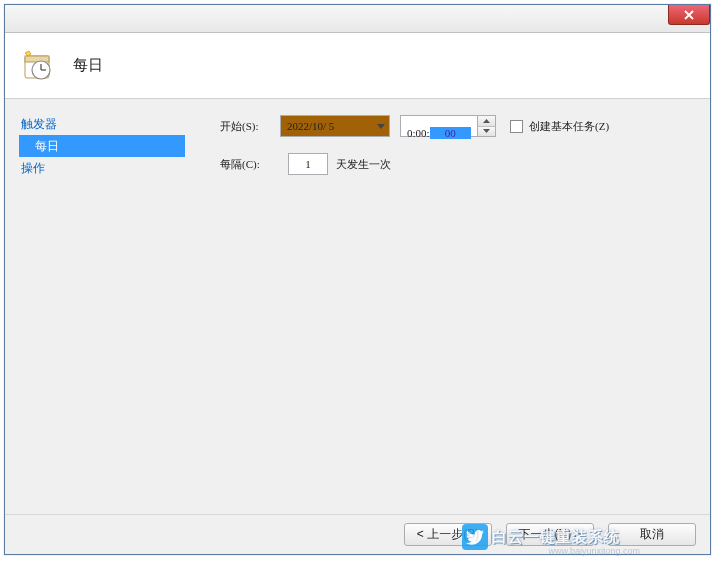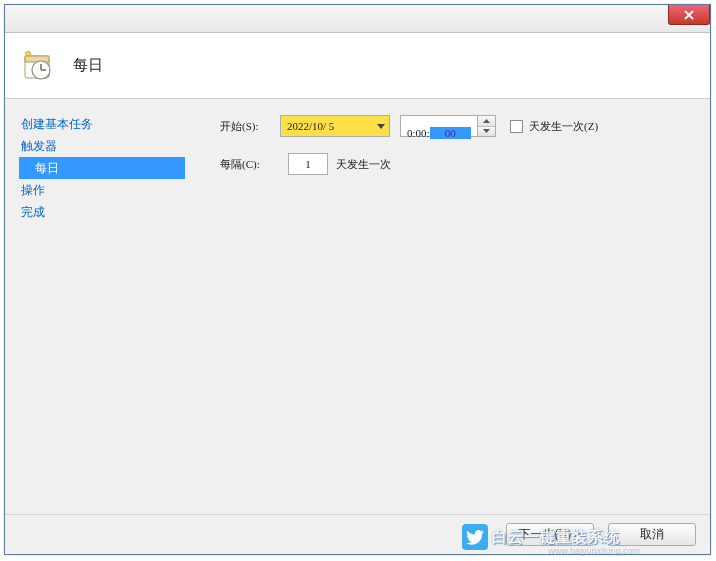--- a/index.html
+++ b/index.html
@@ -101,21 +101,21 @@
   color: #222;
   font-family: Liberation Serif, serif;
 }
 .row-label {
   width: 60px;
 }
 .date-picker {
   display: inline-flex;
   align-items: center;
   border: 1px solid #abadb3;
-  background: #fde047;
+  background: #a16207;
   height: 22px;
   padding: 0 4px 0 6px;
   margin-right: 10px;
   width: 110px;
   justify-content: space-between;
 }
 .date-picker .dropdown-arrow { margin-left: 6px; }
 .time-picker {
   display: inline-flex;
   align-items: center;
@@ -250,25 +250,23 @@
         <line x1="18" y1="20" x2="18" y2="14" stroke="#555" stroke-width="1.3"></line>
         <line x1="18" y1="20" x2="23" y2="20" stroke="#555" stroke-width="1.3"></line>
         <path d="M2 3 L6 1 L8 4 L5 6 Z" fill="#ffd84d" stroke="#c9a020" stroke-width="0.8"></path>
       </svg>
     </div>
     <div class="header-title">每日</div>
   </div>
 
   <div class="body">
     <div class="sidebar">
-      <div class="sidebar-item">创建基本任务</div>
       <div class="sidebar-item">触发器</div>
       <div class="sidebar-item sub selected">每日</div>
       <div class="sidebar-item">操作</div>
-      <div class="sidebar-item">完成</div>
     </div>
 
     <div class="content">
       <div class="row">
         <span class="row-label">开始(S):</span>
 
         <div class="date-picker">
           <span>2022/10/ 5</span>
           <svg class="dropdown-arrow" width="8" height="5" viewBox="0 0 8 5">
             <path d="M0 0 L8 0 L4 5 Z" fill="#444"></path>
@@ -288,38 +286,39 @@
             </div>
             <div class="spinner-btn">
               <svg width="7" height="4" viewBox="0 0 7 4">
                   <path d="M0 0 L7 0 L3.5 4 Z" fill="#555"></path>
                 </svg>
             </div>
           </div>
         </div>
 
         <div class="checkbox"></div>
-        <span>天发生一次(Z)</span>
+        <span>创建基本任务(Z)</span>
       </div>
 
       <div class="row">
         <span class="row-label">每隔(C):</span>
         <div class="num-input">1</div>
         <span>天发生一次</span>
       </div>
     </div>
   </div>
 
   <div class="footer">
     <div class="watermark">
       <div class="watermark-bird">
         <svg width="18" height="15" viewBox="0 0 24 20">
             <path d="M24 2.3c-.9.4-1.8.7-2.8.8 1-.6 1.8-1.6 2.2-2.7-1 .6-2 1-3.1 1.2C19.4.6 18.1 0 16.7 0c-2.7 0-4.9 2.2-4.9 4.9 0 .4 0 .8.1 1.1C7.7 5.8 4.1 3.8 1.7.9c-.4.7-.7 1.6-.7 2.5 0 1.7.9 3.2 2.2 4.1-.8 0-1.6-.2-2.2-.6v.1c0 2.4 1.7 4.4 3.9 4.8-.4.1-.8.2-1.3.2-.3 0-.6 0-.9-.1.6 2 2.4 3.4 4.6 3.4-1.7 1.3-3.8 2.1-6.1 2.1-.4 0-.8 0-1.2-.1 2.2 1.4 4.8 2.2 7.5 2.2 9.1 0 14-7.5 14-14v-.6c1-.7 1.8-1.6 2.5-2.6z" fill="#fff"></path>
           </svg>
       </div>
       <span class="watermark-text">白云一键重装系统</span>
     </div>
     <span class="watermark-url">www.baiyunxitong.com</span>
+    <button class="btn">&lt; 上一步(B)</button>
     <button class="btn">下一步(N) &gt;</button>
     <button class="btn">取消</button>
   </div>
 
 </div>
 
 </body></html>

